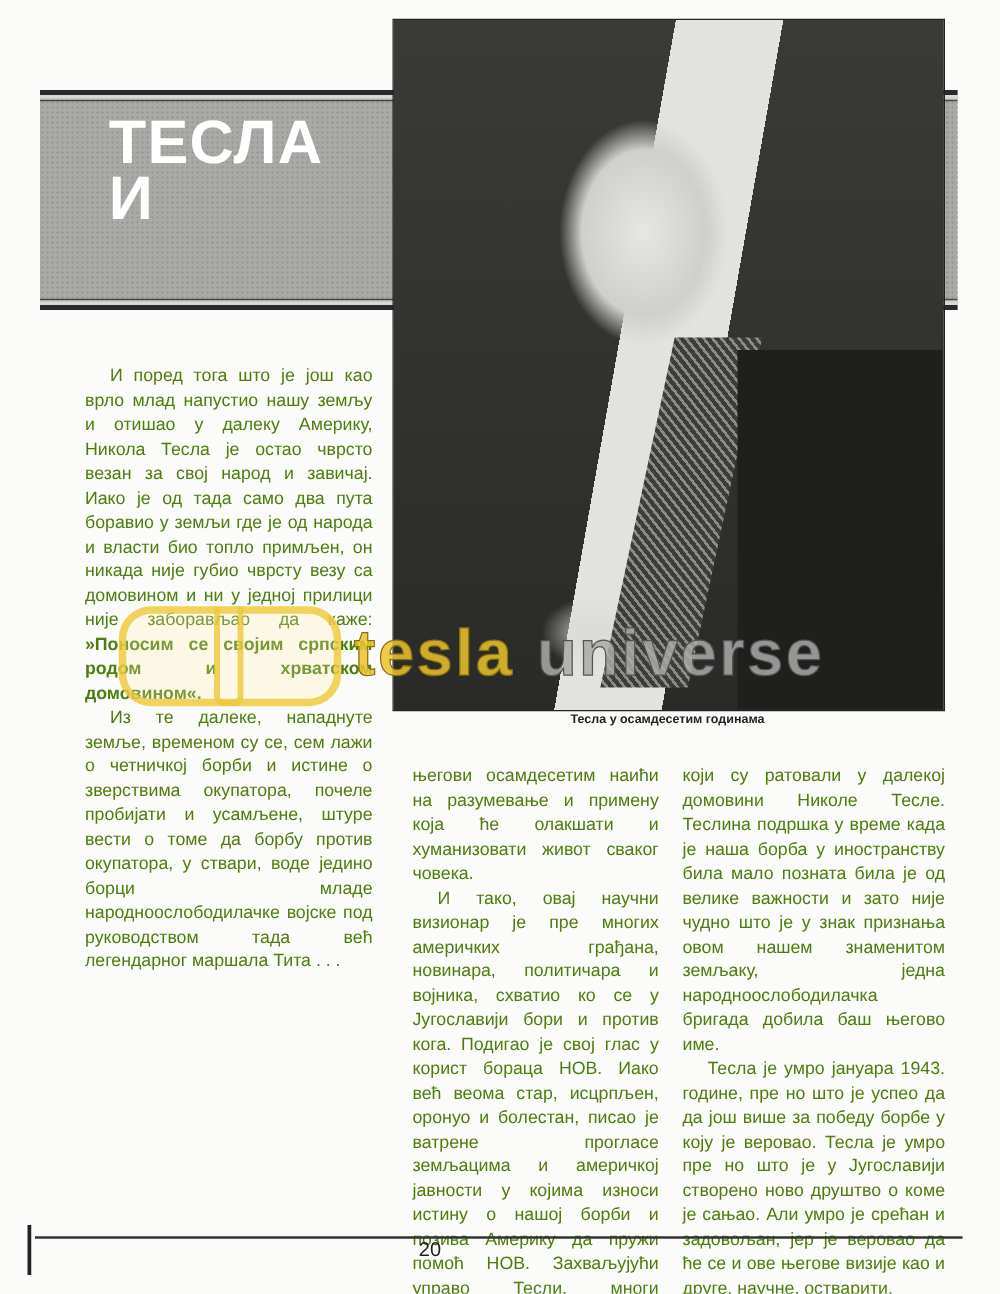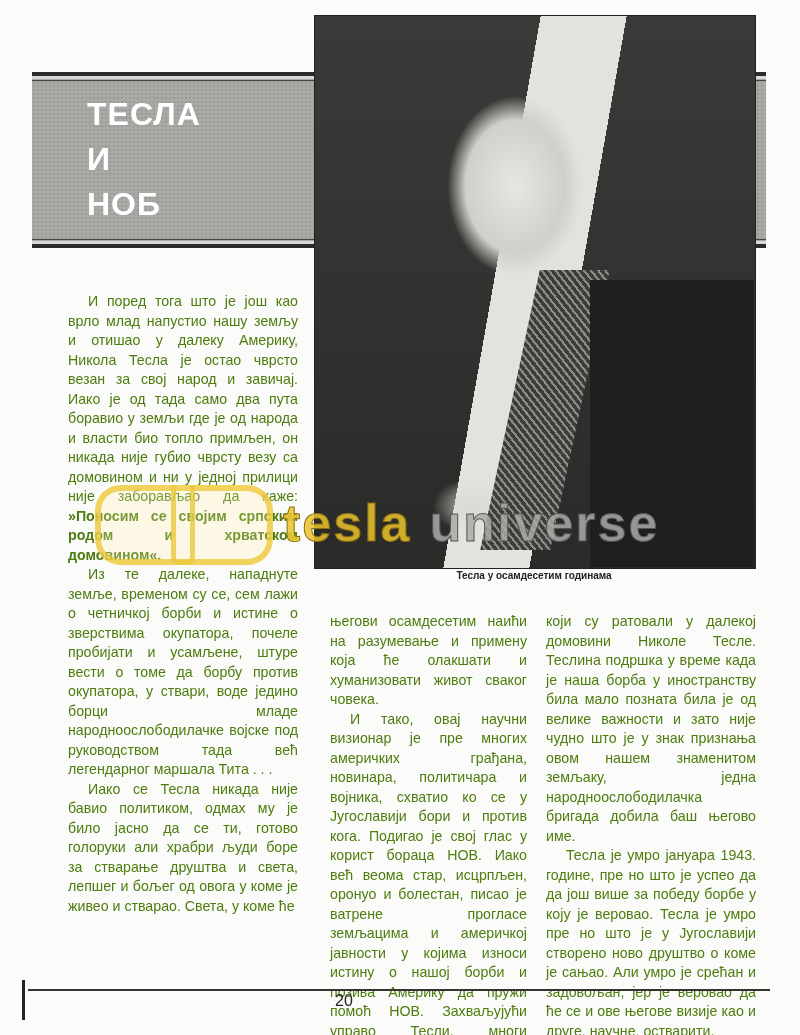--- a/index.html
+++ b/index.html
@@ -20,21 +20,21 @@
     border-top: 4px solid #2a2a2a; border-bottom: 4px solid #2a2a2a;
     box-shadow: inset 0 3px 0 #d8d8d4, inset 0 -3px 0 #d8d8d4;
   }
   .header-bar::before, .header-bar::after {
     content: ""; position: absolute; left: 0; right: 0; height: 1px; background: #444;
   }
   .header-bar::before { top: 4px; }
   .header-bar::after { bottom: 4px; }
   .title {
     position: absolute; left: 87px; top: 92px; margin: 0;
-    color: #ffffff; font-weight: bold; font-size: 32px; line-height: 45px;
+    color: #ffffff; font-weight: bold; font-size: 49px; line-height: 45px;
     letter-spacing: 1px;
   }
   .title span { display: block; }
   
   .photo {
     position: absolute; left: 314px; top: 15px; width: 440px; height: 552px;
     background:
       radial-gradient(ellipse 90px 120px at 200px 170px, #e6e6e2 0%, #cfcfcb 55%, transparent 75%),
       radial-gradient(ellipse 60px 40px at 160px 490px, #d9d9d5 0%, transparent 70%),
       linear-gradient(100deg, transparent 0 42%, #e2e2de 42% 58%, transparent 58%),
@@ -94,32 +94,30 @@
   .wm-tesla { color: rgba(235,195,45,0.85); -webkit-text-stroke: 1px #8a6f10; }
   .wm-universe { color: rgba(170,170,168,0.85); -webkit-text-stroke: 1px #555; margin-left: 18px; }
 </style>
 </head>
 <body>
 
 <div class="header-bar"></div>
 <h1 class="title">
   <span>ТЕСЛА</span>
   <span>И</span>
-  <span>НОБ</span>
 </h1>
 
 <div class="photo" title="Tesla portrait photo"></div>
 <div class="photo-tie"></div>
 <div class="photo-coat"></div>
 <div class="caption">Тесла у осамдесетим годинама</div>
 
 <div class="col col1">
   <p><span>И поред тога што је још као врло млад напустио нашу земљу и отишао у далеку Америку, Никола Тесла је остао чврсто везан за свој народ и завичај. Иако је од тада само два пута боравио у земљи где је од народа и власти био топло примљен, он никада није губио чврсту везу са домовином и ни у једној прилици није заборављао да каже: </span><span class="bold-quote">»Поносим се својим српским родом и хрватском домовином«.</span></p>
   <p>Из те далеке, нападнуте земље, временом су се, сем лажи о четничкој борби и истине о зверствима окупатора, почеле пробијати и усамљене, штуре вести о томе да борбу против окупатора, у ствари, воде једино борци младе народноослободилачке војске под руководством тада већ легендарног маршала Тита . . .</p>
-  <p>Иако се Тесла никада није бавио политиком, одмах му је било јасно да се ти, готово голоруки али храбри људи боре за стварање друштва и света, лепшег и бољег од овога у коме је живео и стварао. Света, у коме ће</p>
 </div>
 
 <div class="col col2">
   <p class="noindent">његови осамдесетим наићи на разумевање и примену која ће олакшати и хуманизовати живот сваког човека.</p>
   <p>И тако, овај научни визионар је пре многих америчких грађана, новинара, политичара и војника, схватио ко се у Југославији бори и против кога. Подигао је свој глас у корист бораца НОВ. Иако већ веома стар, исцрпљен, оронуо и болестан, писао је ватрене прогласе земљацима и америчкој јавности у којима износи истину о нашој борби и позива Америку да пружи помоћ НОВ. Захваљујући управо Тесли, многи Американци нашег порекла и не само они, почели су да пружају материјалну и другу помоћ борцима</p>
 </div>
 
 <div class="col col3">
   <p class="noindent">који су ратовали у далекој домовини Николе Тесле. Теслина подршка у време када је наша борба у иностранству била мало позната била је од велике важности и зато није чудно што је у знак признања овом нашем знаменитом земљаку, једна народноослободилачка бригада добила баш његово име.</p>
   <p>Тесла је умро јануара 1943. године, пре но што је успео да да још више за победу борбе у коју је веровао. Тесла је умро пре но што је у Југославији створено ново друштво о коме је сањао. Али умро је срећан и задовољан, јер је веровао да ће се и ове његове визије као и друге, научне, остварити.</p>

